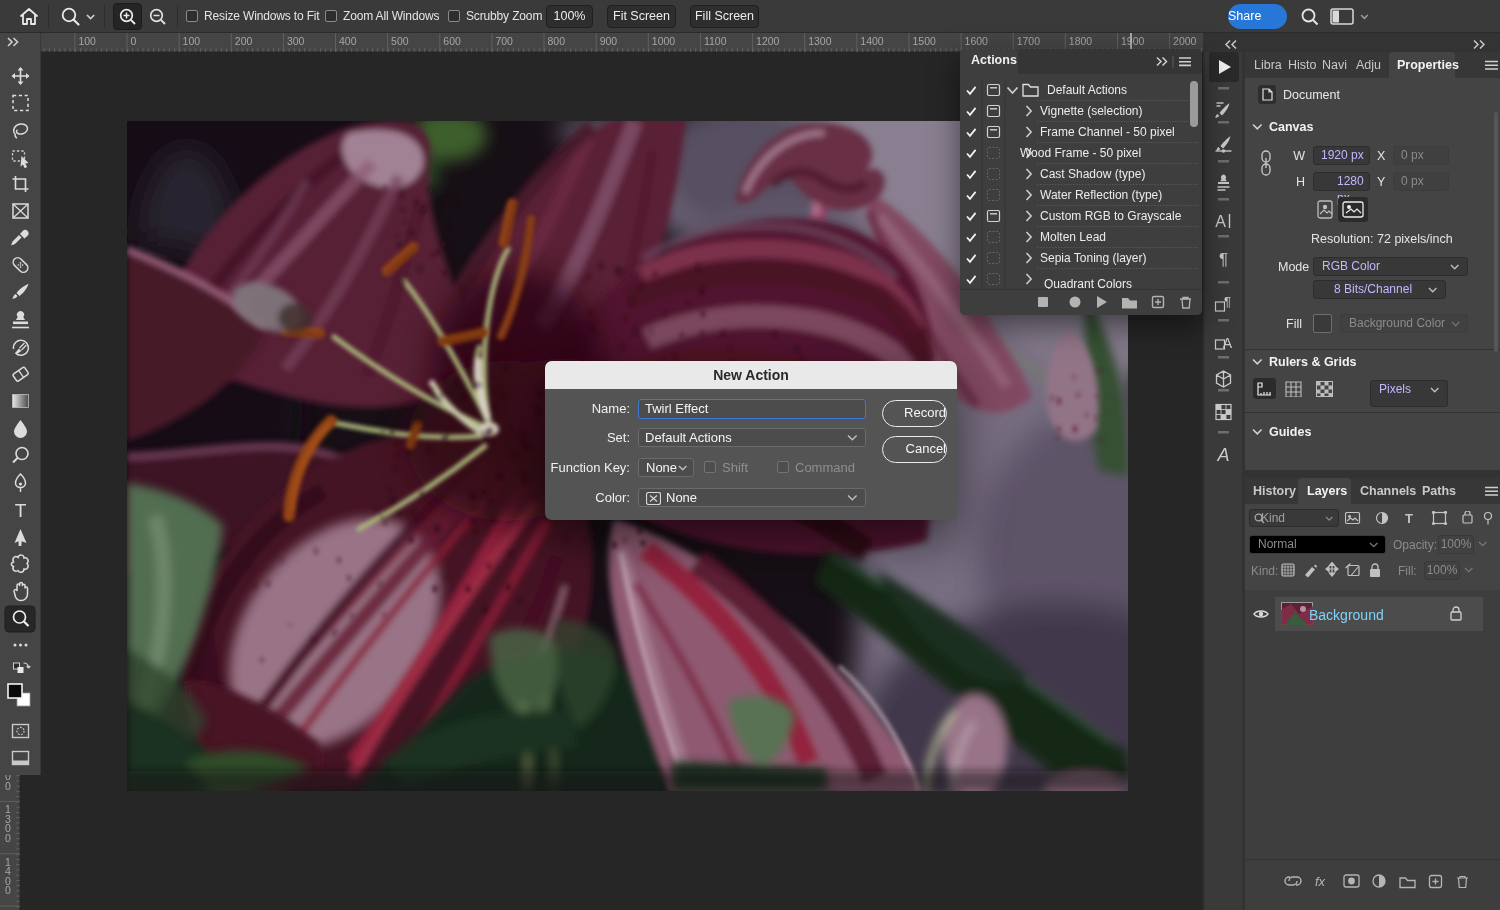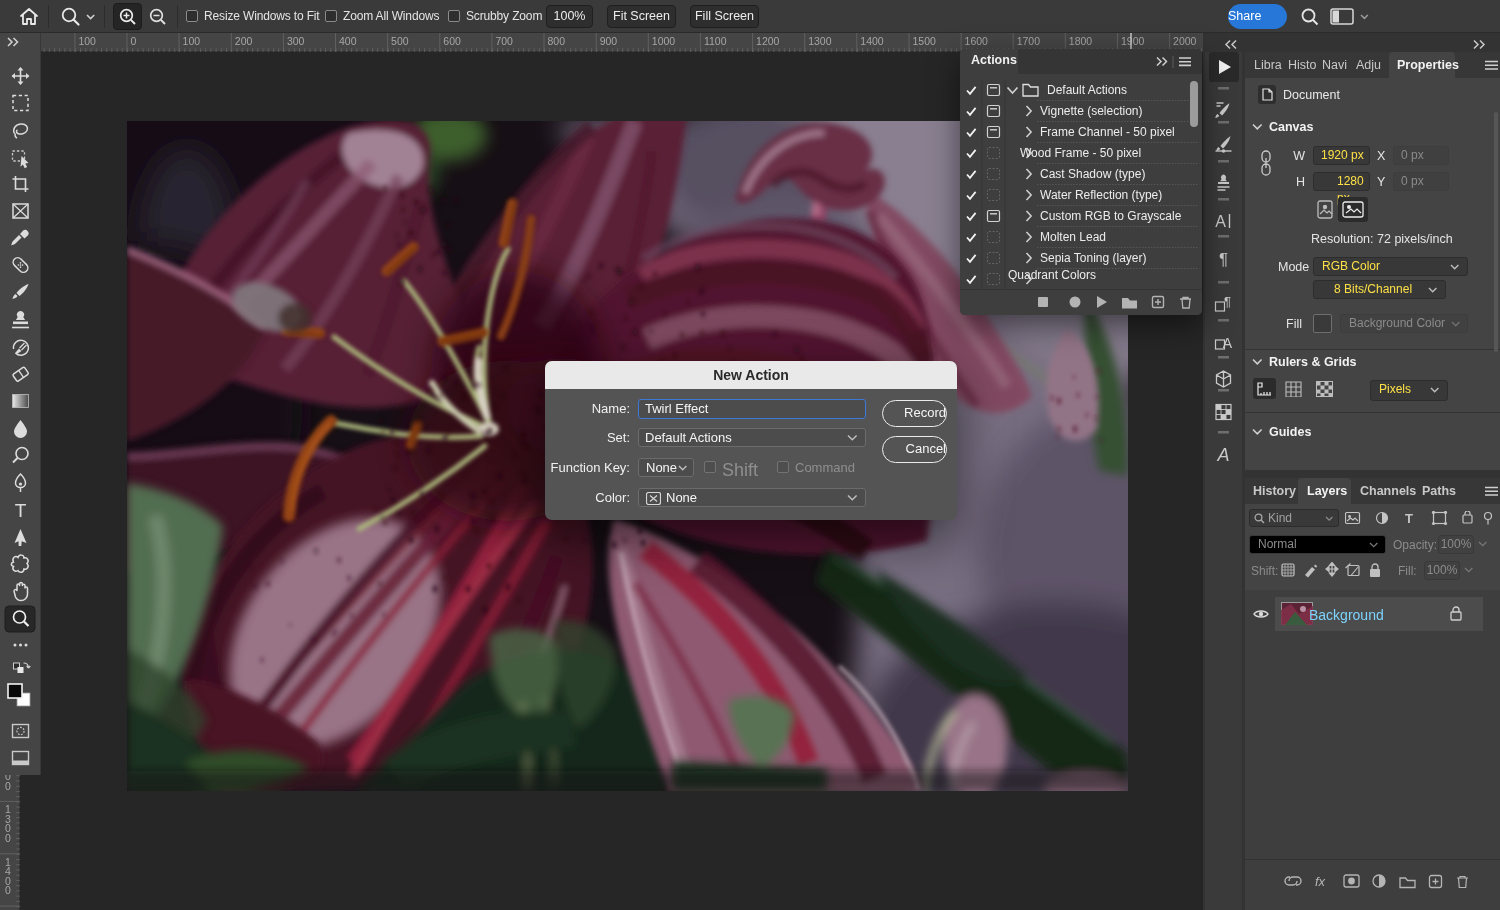--- a/index.html
+++ b/index.html
@@ -35,21 +35,21 @@
     border-radius:14px; color:#f5f5f5; font-size:13px; text-align:right; line-height:24px; }
 
   
   #actions { left:960px; top:49px; width:242px; height:266px; background:#3e3e3e; border-radius:5px;
     box-shadow:0 10px 30px rgba(0,0,0,.5); }
   .act-row { position:absolute; left:0; width:242px; height:21px; color:#ececec; font-size:12px; line-height:21px; }
 
   
   #props { left:1245px; top:52px; width:255px; height:418px; background:#444444; }
   #layers { left:1245px; top:478px; width:255px; height:432px; background:#444444; }
-  .dd { background:#383838; border:1px solid #2d2d2d; border-radius:3px; color:#fde047; font-size:12px; }
+  .dd { background:#383838; border:1px solid #2d2d2d; border-radius:3px; color:#c4b5fd; font-size:12px; }
   .dim { color:#8b8b8b !important; }
   .sect { color:#f2f2f2; font-size:12.5px; font-weight:bold; }
 
   svg text { font-family:"Liberation Sans", sans-serif; }
 </style>
 </head>
 <body>
 <div id="stage">
 
   <div class="abs" style="left:0;top:33px;width:1203px;height:877px;background:#262626"></div>
@@ -889,21 +889,21 @@
       <svg class="abs" style="left:12px;top:330px" width="15" height="14">
         <path d="M1 1 v12 h13 M1 1 h4 v4 h-4 z M7 10 v3 M10 10 v3 M13 10 v3 M4 13 v-2" stroke="#ececec" stroke-width="1.2" fill="none"></path>
       </svg>
       <svg class="abs" style="left:40px;top:329px" width="17" height="16">
         <path d="M1 1 h15 v15 h-15 z M6 1 v15 M11 1 v15 M1 6 h15 M1 11 h15" stroke="#bdbdbd" stroke-width="1.1" fill="none"></path>
       </svg>
       <svg class="abs" style="left:71px;top:329px" width="17" height="16">
         <rect x="0.5" y="0.5" width="16" height="15" fill="none" stroke="#bdbdbd"></rect>
         <path d="M0.5 .5 h4 v4 h-4 z M8.5 .5 h4 v4 h-4 z M4.5 4.5 h4 v4 h-4 z M12.5 4.5 h4 v4 h-4 z M0.5 8.5 h4 v4 h-4 z M8.5 8.5 h4 v4 h-4 z M4.5 12 h4 v3.5 h-4 z M12.5 12 h4 v3.5 h-4 z" fill="#bdbdbd"></path>
       </svg>
-      <div class="abs dd" style="left:125px;top:328px;width:78px;height:21px;line-height:17px;padding-left:8px">Pixels<svg class="abs" style="right:7px;top:6px" width="10" height="7">
+      <div class="abs dd" style="left:125px;top:328px;width:78px;height:27px;line-height:17px;padding-left:8px">Pixels<svg class="abs" style="right:7px;top:6px" width="10" height="7">
           <path d="M1 1 l3.7 3.7 L8.4 1" fill="none" stroke="#bdbdbd" stroke-width="1.4"></path>
         </svg></div>
       <div class="abs" style="left:0;top:360px;width:255px;height:1px;background:#383838;border-top:1px solid #333"></div>
       <svg class="abs" style="left:7px;top:376px" width="11" height="8">
         <path d="M1 1.5 l4.3 4.3 L9.6 1.5" fill="none" stroke="#d0d0d0" stroke-width="1.6"></path>
       </svg>
       <div class="abs sect" style="left:24px;top:373px">Guides</div>
       <div class="abs" style="left:249px;top:60px;width:4px;height:240px;background:#565656;border-radius:2px"></div>
     </div>
   <div class="abs" id="layers">
@@ -914,21 +914,21 @@
       <div class="abs" style="left:115px;top:6px;color:#c9c9c9;font-size:12.5px;font-weight:bold">Channels</div>
       <div class="abs" style="left:177px;top:6px;color:#c9c9c9;font-size:12.5px;font-weight:bold">Paths</div>
       <svg class="abs" style="left:240px;top:8px" width="13" height="11">
         <path d="M0 1.5 h13 M0 5.25 h13 M0 9 h13" stroke="#cfcfcf" stroke-width="1.5"></path>
       </svg>
       <div class="abs" style="left:4px;top:31px;width:90px;height:18px;background:#393939;border:1px solid #2c2c2c;border-radius:3px"></div>
       <svg class="abs" style="left:9px;top:35px" width="11" height="11">
         <circle cx="4.5" cy="4.5" r="3.4" fill="none" stroke="#a8a8a8" stroke-width="1.3"></circle>
         <line x1="7" y1="7" x2="10" y2="10" stroke="#a8a8a8" stroke-width="1.4"></line>
       </svg>
-      <div class="abs" style="left:23px;top:33px;color:#a0a0a0;font-size:12px">Kind</div>
+      <div class="abs" style="left:16px;top:33px;color:#a0a0a0;font-size:12px">Kind</div>
       <svg class="abs" style="left:80px;top:38px" width="9" height="6">
         <path d="M1 1 l3.2 3.2 L7.4 1" fill="none" stroke="#8a8a8a" stroke-width="1.3"></path>
       </svg>
       <svg class="abs" style="left:100px;top:33px" width="150" height="15">
         <rect x="0.5" y="1.5" width="14" height="11" rx="1.5" fill="none" stroke="#c4c4c4" stroke-width="1.2"></rect>
         <circle cx="4.5" cy="5.5" r="1.4" fill="#c4c4c4"></circle>
         <path d="M2 10 l3.5-3 2.5 2 2-2 3 3" fill="none" stroke="#c4c4c4" stroke-width="1.1"></path>
         <circle cx="37" cy="7" r="5.5" fill="none" stroke="#c4c4c4" stroke-width="1.2"></circle>
         <path d="M37 1.5 a5.5 5.5 0 0 1 0 11 z" fill="#c4c4c4"></path>
         <text x="60" y="12" fill="#c4c4c4" font-size="13" font-weight="bold">T</text>
@@ -943,21 +943,21 @@
         <path d="M143 8.5 v5" stroke="#c4c4c4" stroke-width="1.2"></path>
       </svg>
       <div class="abs dd dim" style="left:4px;top:57px;width:137px;height:19px;line-height:17px;padding-left:8px;background:#000000;border-color:#393939">Normal<svg class="abs" style="right:6px;top:6px" width="10" height="7">
           <path d="M1 1 l3.7 3.7 L8.4 1" fill="none" stroke="#777" stroke-width="1.3"></path>
         </svg></div>
       <div class="abs dim" style="left:148px;top:60px;font-size:12px">Opacity:</div>
       <div class="abs dd dim" style="left:193px;top:57px;width:36px;height:19px;line-height:17px;text-align:center;background:#414141;border-color:#393939">100%</div>
       <svg class="abs" style="left:233px;top:63px" width="10" height="7">
         <path d="M1 1 l3.7 3.7 L8.4 1" fill="none" stroke="#777" stroke-width="1.3"></path>
       </svg>
-      <div class="abs dim" style="left:6px;top:86px;font-size:12px">Shift:</div>
+      <div class="abs dim" style="left:6px;top:86px;font-size:12px">Kind:</div>
       <svg class="abs" style="left:36px;top:84px" width="120" height="17">
         <rect x="1" y="2" width="12" height="12" rx="1.5" fill="none" stroke="#c0c0c0" stroke-width="1.2"></rect>
         <path d="M1 5 h12 M1 8 h12 M1 11 h12 M4 2 v12 M7 2 v12 M10 2 v12" stroke="#c0c0c0" stroke-width="0.7"></path>
         <path d="M24 13 l7 -8 3 2.5 -7 8 z M33 4 l2 1.7 1.2-1.4 -2-1.7 z" fill="#c0c0c0"></path>
         <path d="M51 2 v11 M46 7 h10 M51 0.5 l-2.5 3 h5 z M51 14 l-2.5 -3 h5 z M45 7 l3 -2.5 v5 z M57 7 l-3 -2.5 v5 z" stroke="#c0c0c0" stroke-width="1.2" fill="#c0c0c0"></path>
         <rect x="67" y="3.5" width="11" height="10" rx="1" fill="none" stroke="#c0c0c0" stroke-width="1.2"></rect>
         <path d="M64.5 6 l5 -4.5 M70 13.5 l7.5 -9" stroke="#c0c0c0" stroke-width="1.1"></path>
         <rect x="89" y="7" width="10" height="8" rx="1" fill="#c0c0c0"></rect>
         <path d="M91 7 v-2 a3 3 0 0 1 6 0 v2" fill="none" stroke="#c0c0c0" stroke-width="1.3"></path>
       </svg>
@@ -1058,21 +1058,21 @@
       </svg>
       <div class="act-row" style="top:30.5px;padding-left:87px">Default Actions</div>
       <div class="act-row" style="top:51.5px;padding-left:80px">Vignette (selection)</div>
       <div class="act-row" style="top:72.5px;padding-left:80px">Frame Channel - 50 pixel</div>
       <div class="act-row" style="top:93.5px;padding-left:60px">Wood Frame - 50 pixel</div>
       <div class="act-row" style="top:114.5px;padding-left:80px">Cast Shadow (type)</div>
       <div class="act-row" style="top:135.5px;padding-left:80px">Water Reflection (type)</div>
       <div class="act-row" style="top:156.5px;padding-left:80px">Custom RGB to Grayscale</div>
       <div class="act-row" style="top:177.5px;padding-left:80px">Molten Lead</div>
       <div class="act-row" style="top:198.5px;padding-left:80px">Sepia Toning (layer)</div>
-      <div class="act-row" style="top:216px;padding-left:48px">Quadrant Colors</div>
+      <div class="act-row" style="top:225px;padding-left:84px">Quadrant Colors</div>
       <div class="abs" style="left:230px;top:32px;width:8px;height:46px;background:#9b9b9b;border-radius:4px"></div>
       <div class="abs" style="left:0;top:240px;width:242px;height:26px;background:#3e3e3e;border-top:1px solid #343434;border-radius:0 0 5px 5px"></div>
       <svg class="abs" style="left:6px;top:241px" width="242" height="25">
         <rect x="72" y="7" width="10" height="10" rx="1" fill="#b3b3b3"></rect>
         <circle cx="109" cy="12" r="5.5" fill="#b3b3b3"></circle>
         <path d="M131 6 l10 6 -10 6 z" fill="#b3b3b3"></path>
         <path d="M156 8 h6 l2 2.5 h7 v8 h-15 z" fill="#b3b3b3"></path>
         <rect x="186.5" y="6.5" width="11" height="11" rx="1.5" fill="none" stroke="#b3b3b3" stroke-width="1.4"></rect>
         <path d="M192 9 v6 M189 12 h6" stroke="#b3b3b3" stroke-width="1.4"></path>
         <path d="M214 9 h11 M217 9 v-1.5 h5 V9 M216 9 l0.8 9 h6.4 l0.8 -9" fill="none" stroke="#b3b3b3" stroke-width="1.3"></path>
@@ -1089,21 +1089,21 @@
           <path d="M1 1.5 l4.3 4.3 L9.6 1.5" fill="none" stroke="#bdbdbd" stroke-width="1.5"></path>
         </svg>
     </div>
     <div class="dlg-label" style="left:0;top:99px;width:85px">Function Key:</div>
     <div class="dlg-field" style="left:93px;top:97px;width:56px;height:19px;line-height:17px;padding-left:7px">None
       <svg class="abs" style="right:5px;top:6px" width="10" height="7">
           <path d="M1 1 l3.7 3.7 L8.4 1" fill="none" stroke="#bdbdbd" stroke-width="1.4"></path>
         </svg>
     </div>
     <div class="abs" style="left:159px;top:100px;width:12px;height:12px;border:1px solid #737373;border-radius:2px;background:#4e4e4e"></div>
-    <div class="abs" style="left:177px;top:99px;color:#8f8f8f;font-size:18px">Shift</div>
+    <div class="abs" style="left:177px;top:99px;color:#8f8f8f;font-size:13px">Shift</div>
     <div class="abs" style="left:232px;top:100px;width:12px;height:12px;border:1px solid #737373;border-radius:2px;background:#4e4e4e"></div>
     <div class="abs" style="left:250px;top:99px;color:#8f8f8f;font-size:13px">Command</div>
     <div class="dlg-label" style="left:0;top:129px;width:85px">Color:</div>
     <div class="dlg-field" style="left:93px;top:127px;width:228px;height:19px;line-height:17px;padding-left:6px">
       <svg class="abs" style="left:7px;top:2.5px" width="15" height="13">
           <rect x="0.5" y="0.5" width="14" height="12" rx="2" fill="none" stroke="#d6d6d6" stroke-width="1.2"></rect>
           <path d="M4 3.5 l7 6 M11 3.5 l-7 6" stroke="#d6d6d6" stroke-width="1.2"></path>
         </svg>
       <span style="padding-left:21px">None</span>
       <svg class="abs" style="right:7px;top:5px" width="11" height="8">

